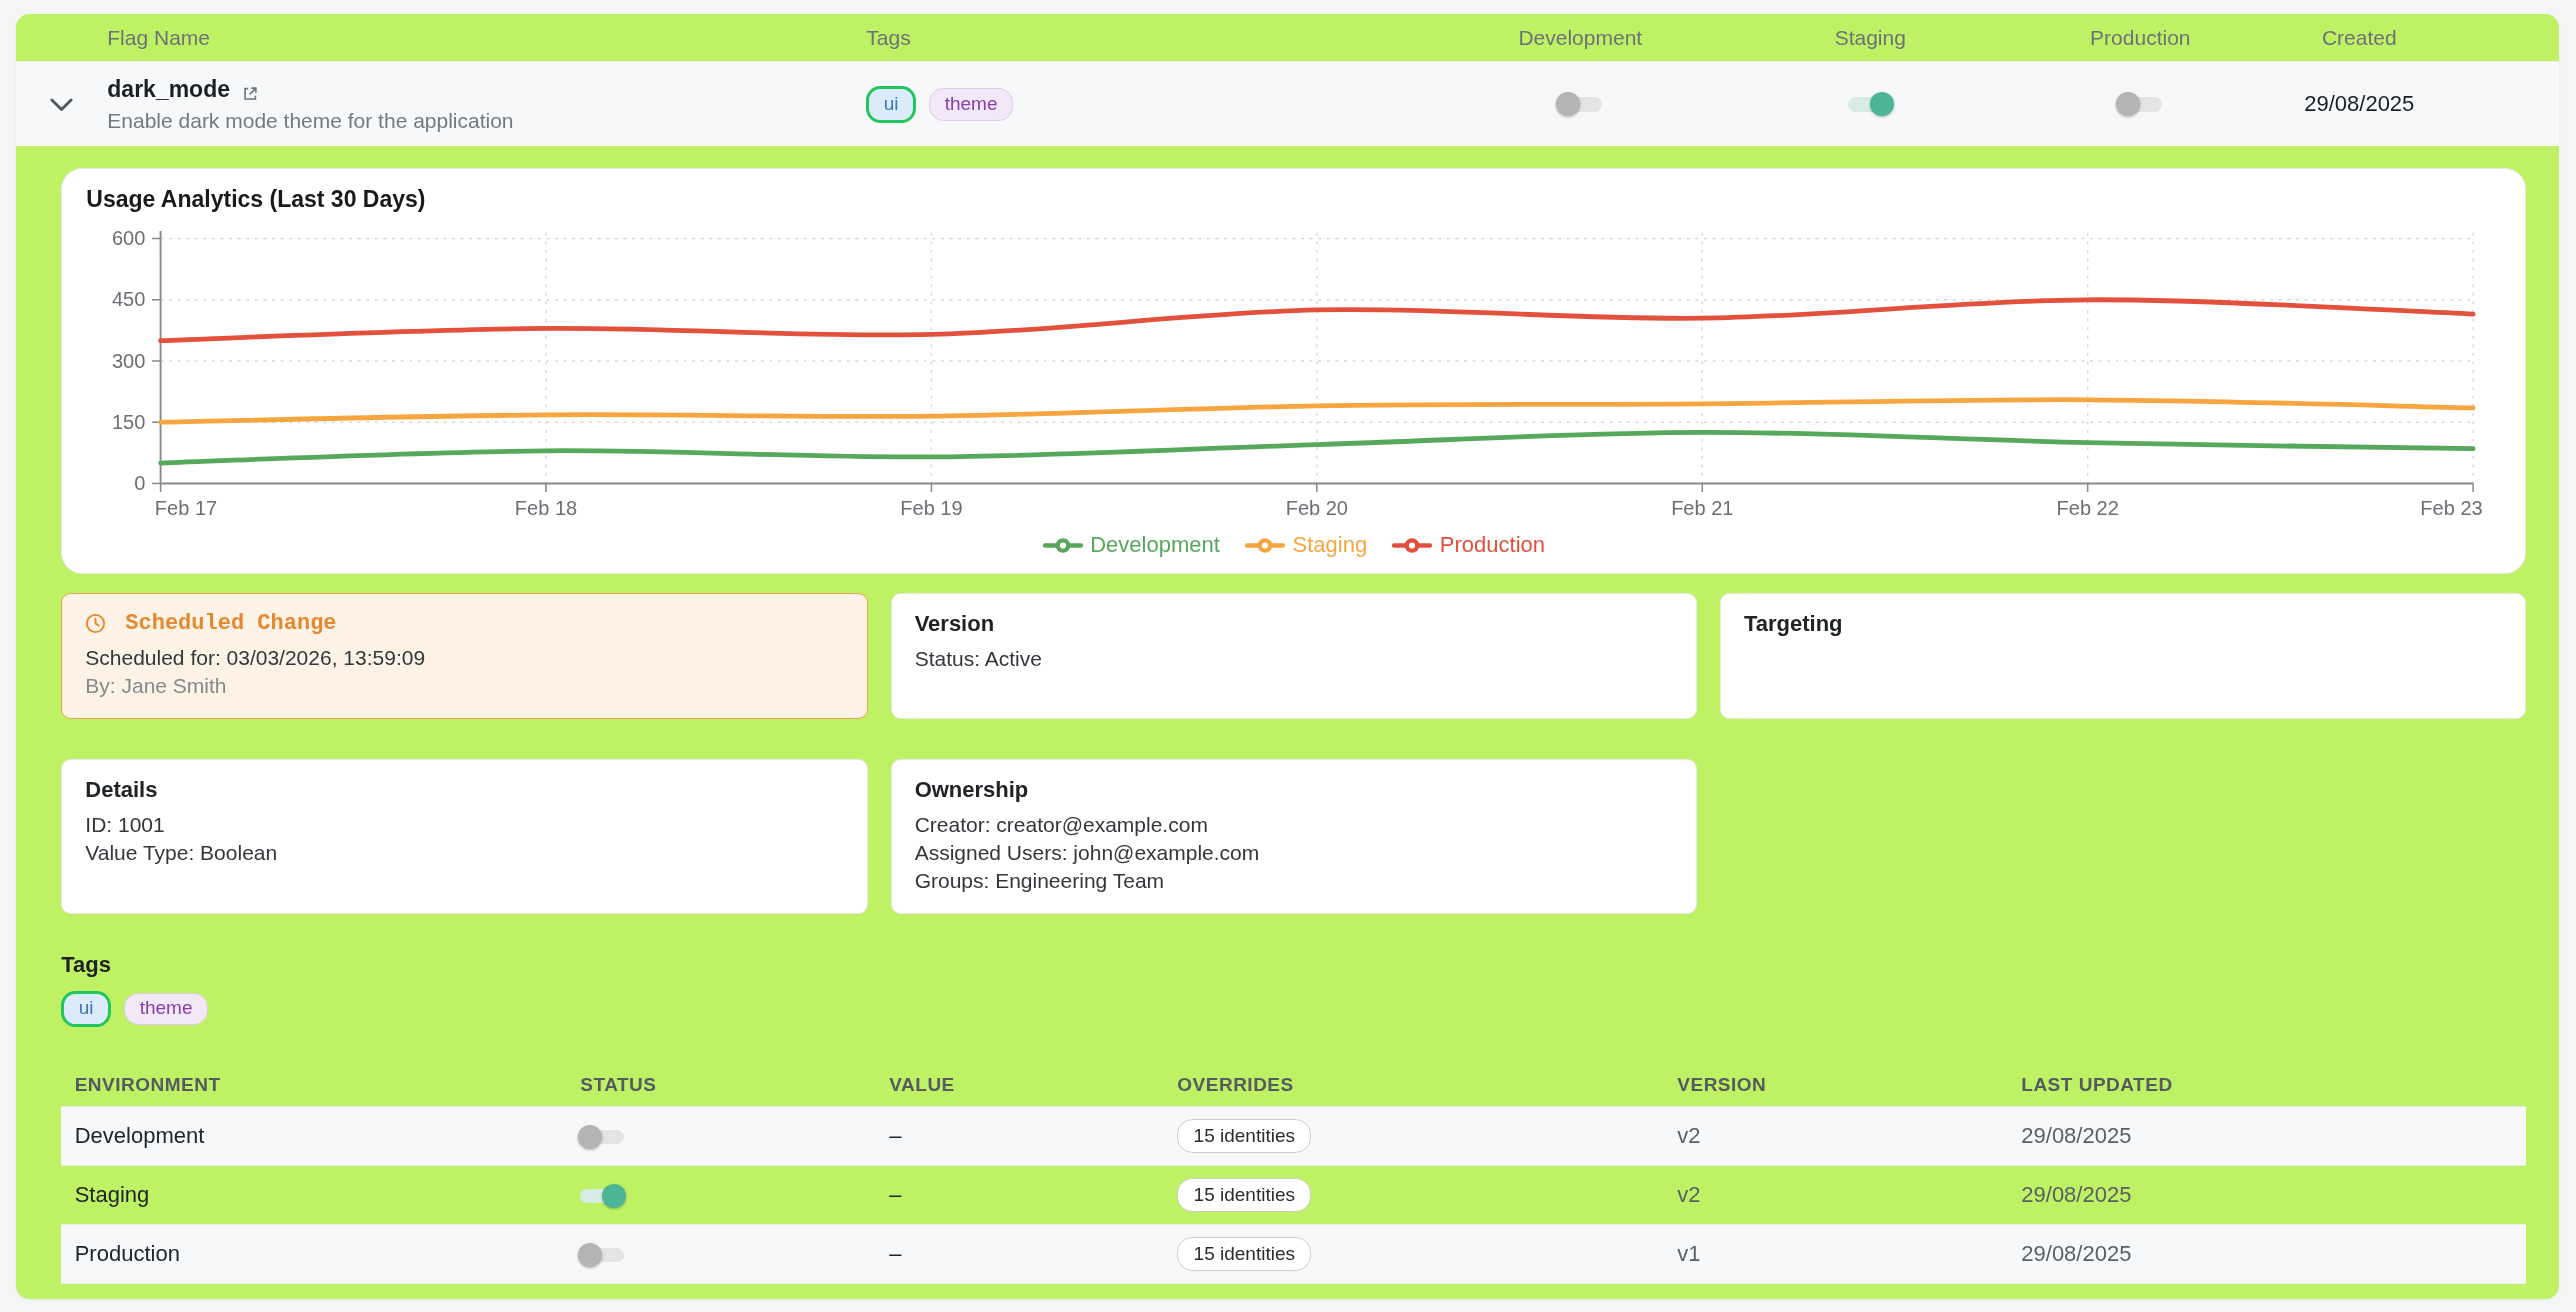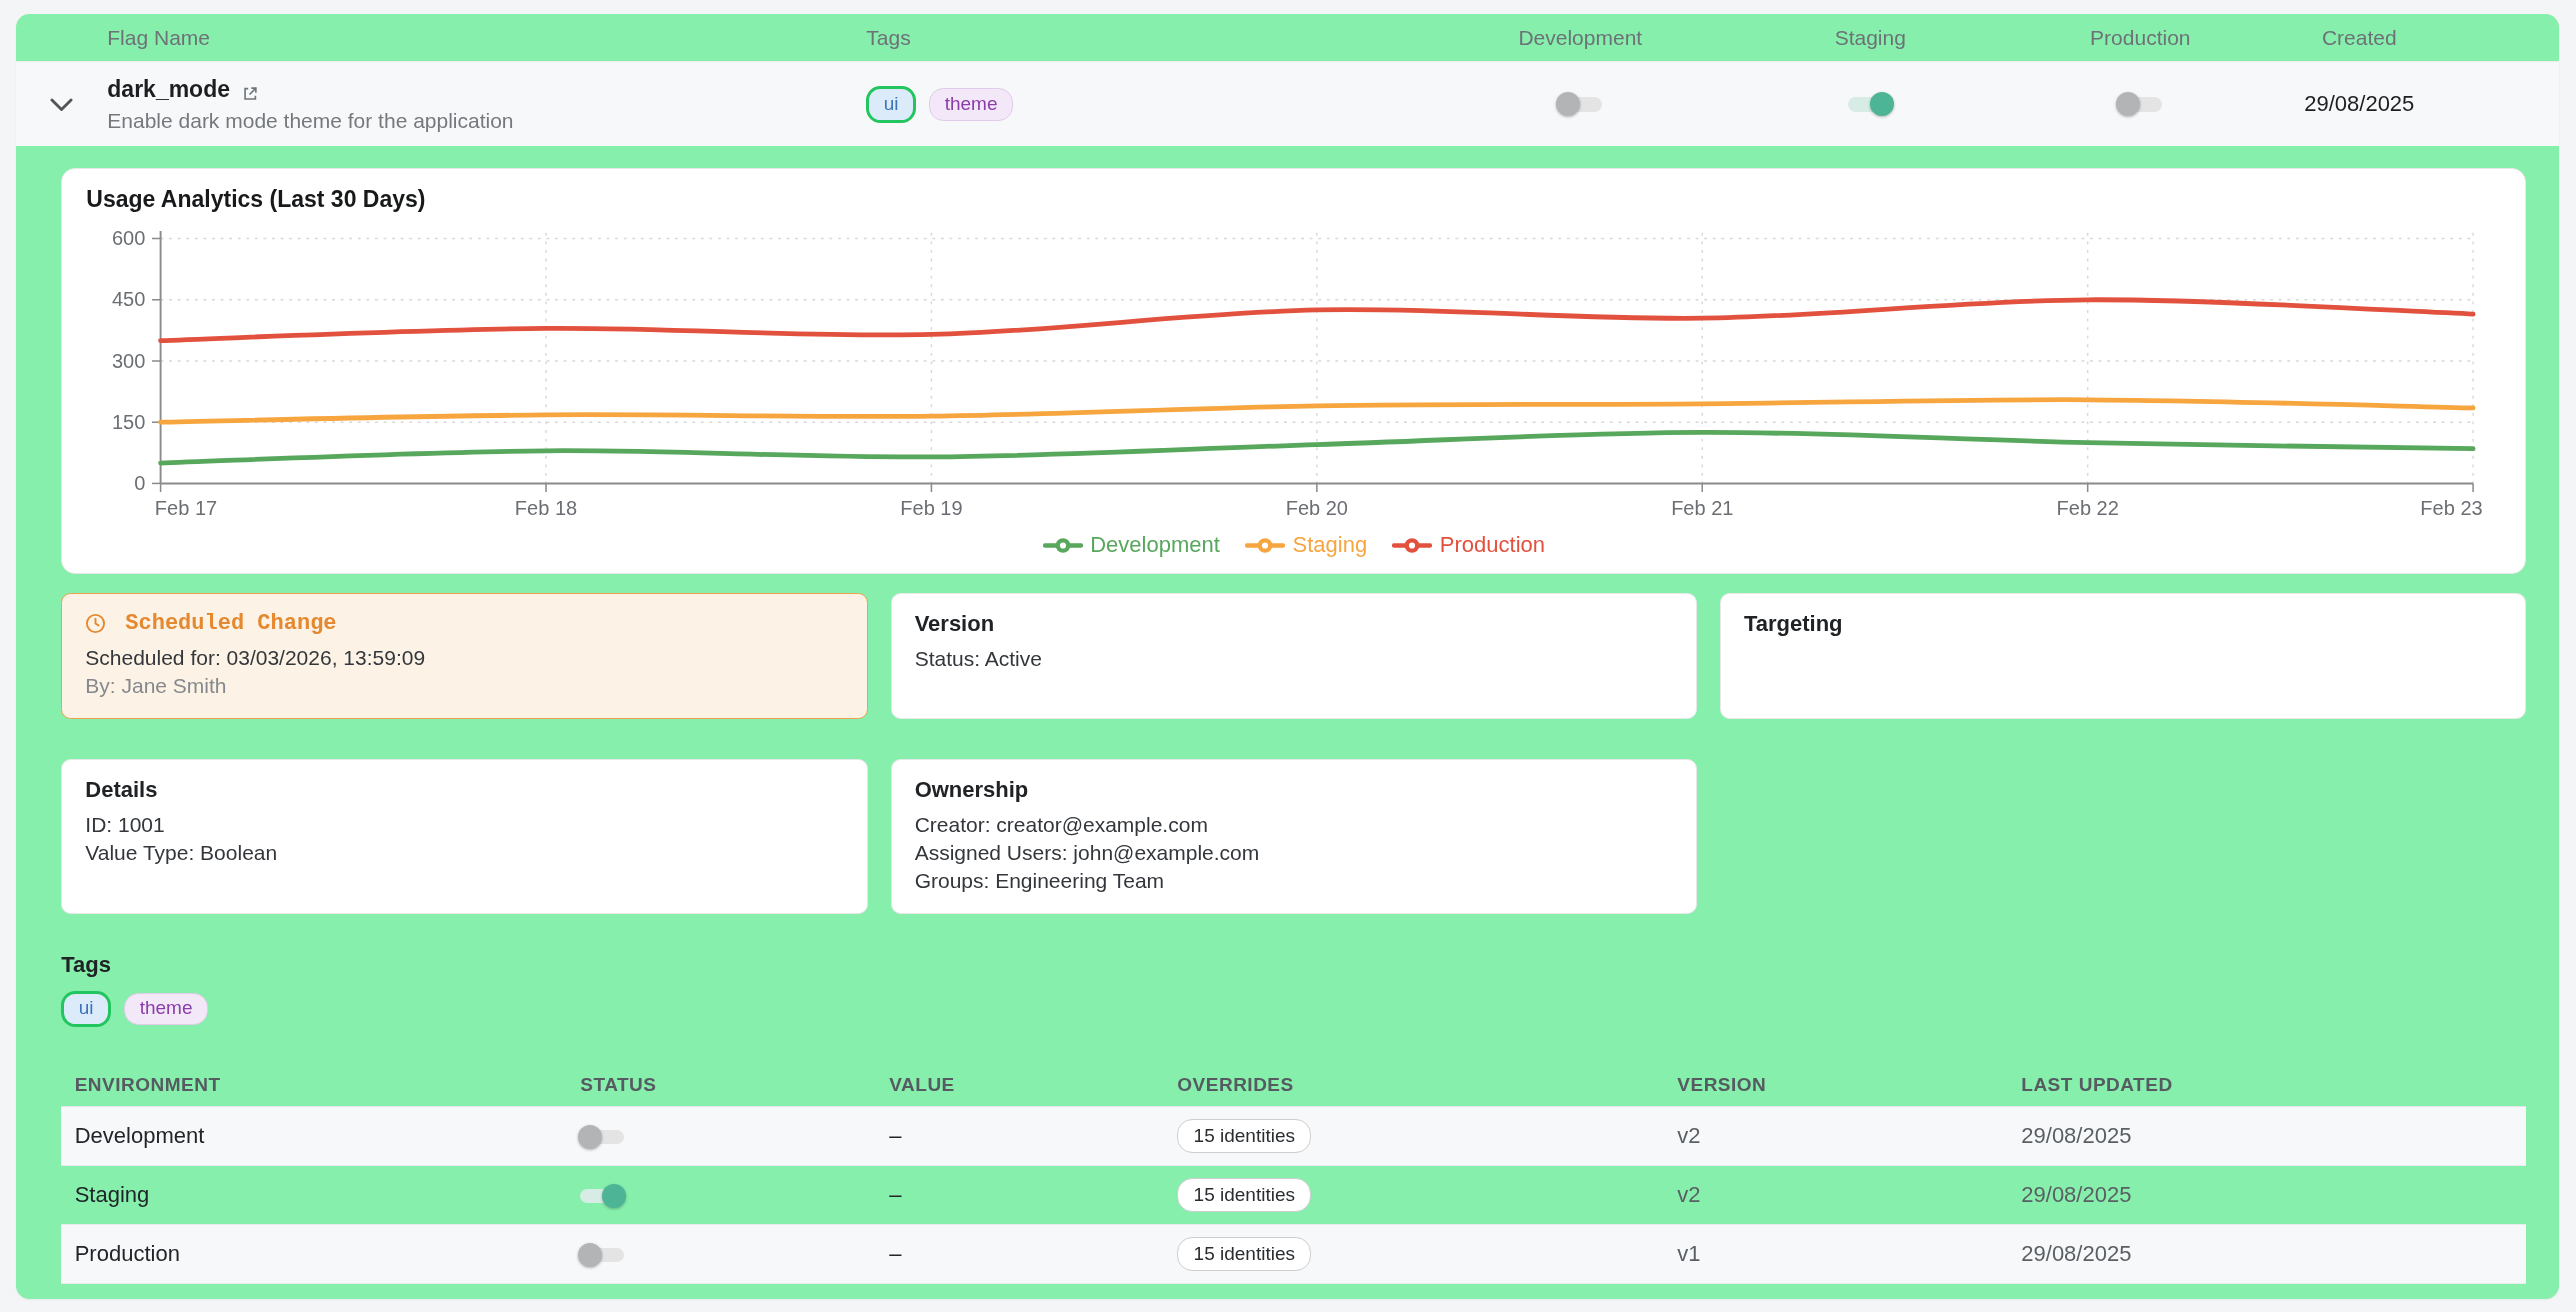--- a/index.html
+++ b/index.html
@@ -5,21 +5,21 @@
   * { box-sizing: border-box; margin: 0; padding: 0; }
   html,body { width: 2576px; height: 1313px; }
   body {
     font-family: "Liberation Sans", "DejaVu Sans", sans-serif;
     background: #f4f5f6;
     color: #212529;
   }
   .page { position: relative; width: 2576px; height: 1313px; background: #f4f5f6; overflow: hidden; }
   .main-card {
     position: absolute; left: 16.3px; top: 14.4px; width: 2543px; height: 1285px;
-    background: #86efac; border-radius: 13.4px; box-shadow: 0 1px 2.9px rgba(0,0,0,.05); overflow: hidden;
+    background: #bef264; border-radius: 13.4px; box-shadow: 0 1px 2.9px rgba(0,0,0,.05); overflow: hidden;
   }
   
   .ft-grid { display: grid; grid-template-columns: 91px 759px 561px 306px 274px 266px 172px 1fr; align-items: center; }
   .ft-header { height: 48px; border-bottom: 1px solid #ededee; color: #6d7277; font-size: 21px; }
   .ft-row { height: 84px; background: #f7f8f9; }
   .cell.center { text-align: center; }
   .chev-cell { display: flex; justify-content: center; align-items: center; }
   .nameline { display: flex; align-items: flex-end; gap: 10.5px; }
   .flagname { font-size: 23px; font-weight: 700; color: #1c1f22; cursor: pointer; }
   .flagdesc { margin-top: 6.7px; font-size: 21px; color: #75797e; }
@@ -29,21 +29,21 @@
   .tag.purple { background: #f3e8f7; border: 1px solid #e0cbe9; color: #8b3da9; }
   .created { font-size: 22px; color: #1c1f22; }
   
   .toggle { position: relative; display: inline-block; width: 44px; height: 24px; vertical-align: middle; cursor: pointer; }
   .toggle .track { position: absolute; left: 0; top: 4.8px; width: 44px; height: 14.4px; border-radius: 7.7px; background: #e4e4e5; }
   .toggle .knob { position: absolute; top: 0; left: -1.9px; width: 24px; height: 24px; border-radius: 50%; background: #b3b4b5; box-shadow: 0 1px 2.9px rgba(0,0,0,.28); }
   .toggle.on .track { background: #d7ece4; }
   .toggle.on .knob { left: auto; right: -1.9px; background: #4db596; }
   
   .details { padding: 22px 33px 0 45px; }
-  .chart-card { position: relative; width: 2465px; height: 406px; background: #fff; border: 1px solid #e7e8e9; border-radius: 14px; }
+  .chart-card { position: relative; width: 2465px; height: 406px; background: #fff; border: 1px solid #e7e8e9; border-radius: 21px; }
   .chart-title { position: absolute; left: 24px; top: 17px; font-size: 23px; font-weight: 700; color: #17191b; }
   #chart-svg { position: absolute; inset: 0; width: 100%; height: 100%; }
   .legend { position: absolute; left: 0; right: 0; bottom: 15.3px; display: flex; justify-content: center; gap: 25px; }
   .legend-item { display: flex; align-items: center; gap: 7.7px; font-size: 22px; cursor: pointer; }
   
   .cards-row { width: 2465px; display: grid; grid-template-columns: 1fr 1fr 1fr; gap: 23px; margin-top: 19px; align-items: stretch; }
   .cards-row.row2 { margin-top: 40px; }
   .card { background: #fff; border: 1px solid #e7e8e9; border-radius: 9.6px; padding: 16.3px 23px 18px 23px; }
   .card-title { font-size: 22px; font-weight: 700; color: #202326; margin-bottom: 8.6px; }
   .card-line { font-size: 21px; color: #33373b; line-height: 28px; }

